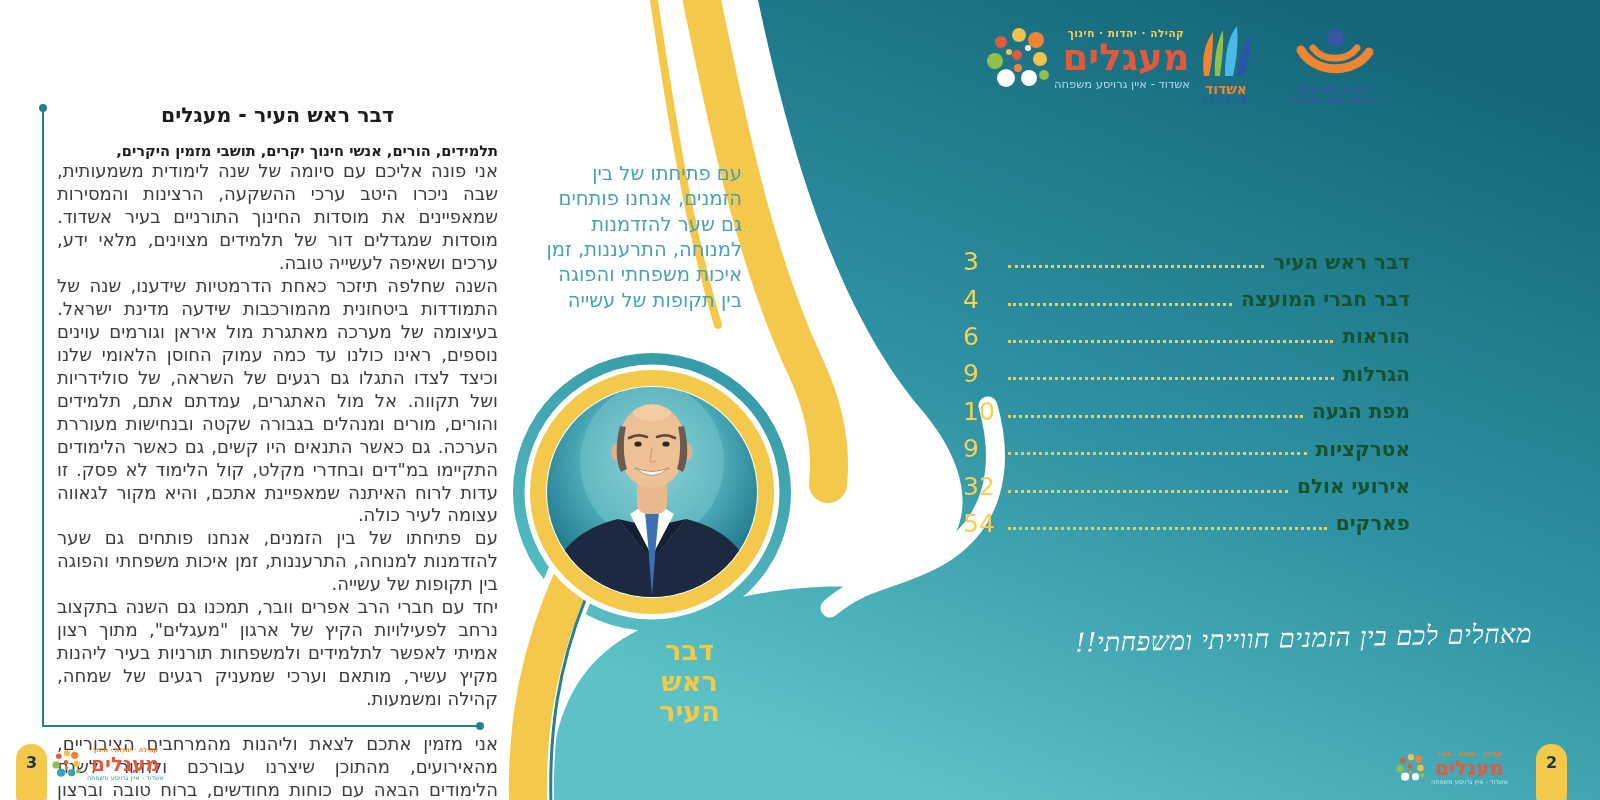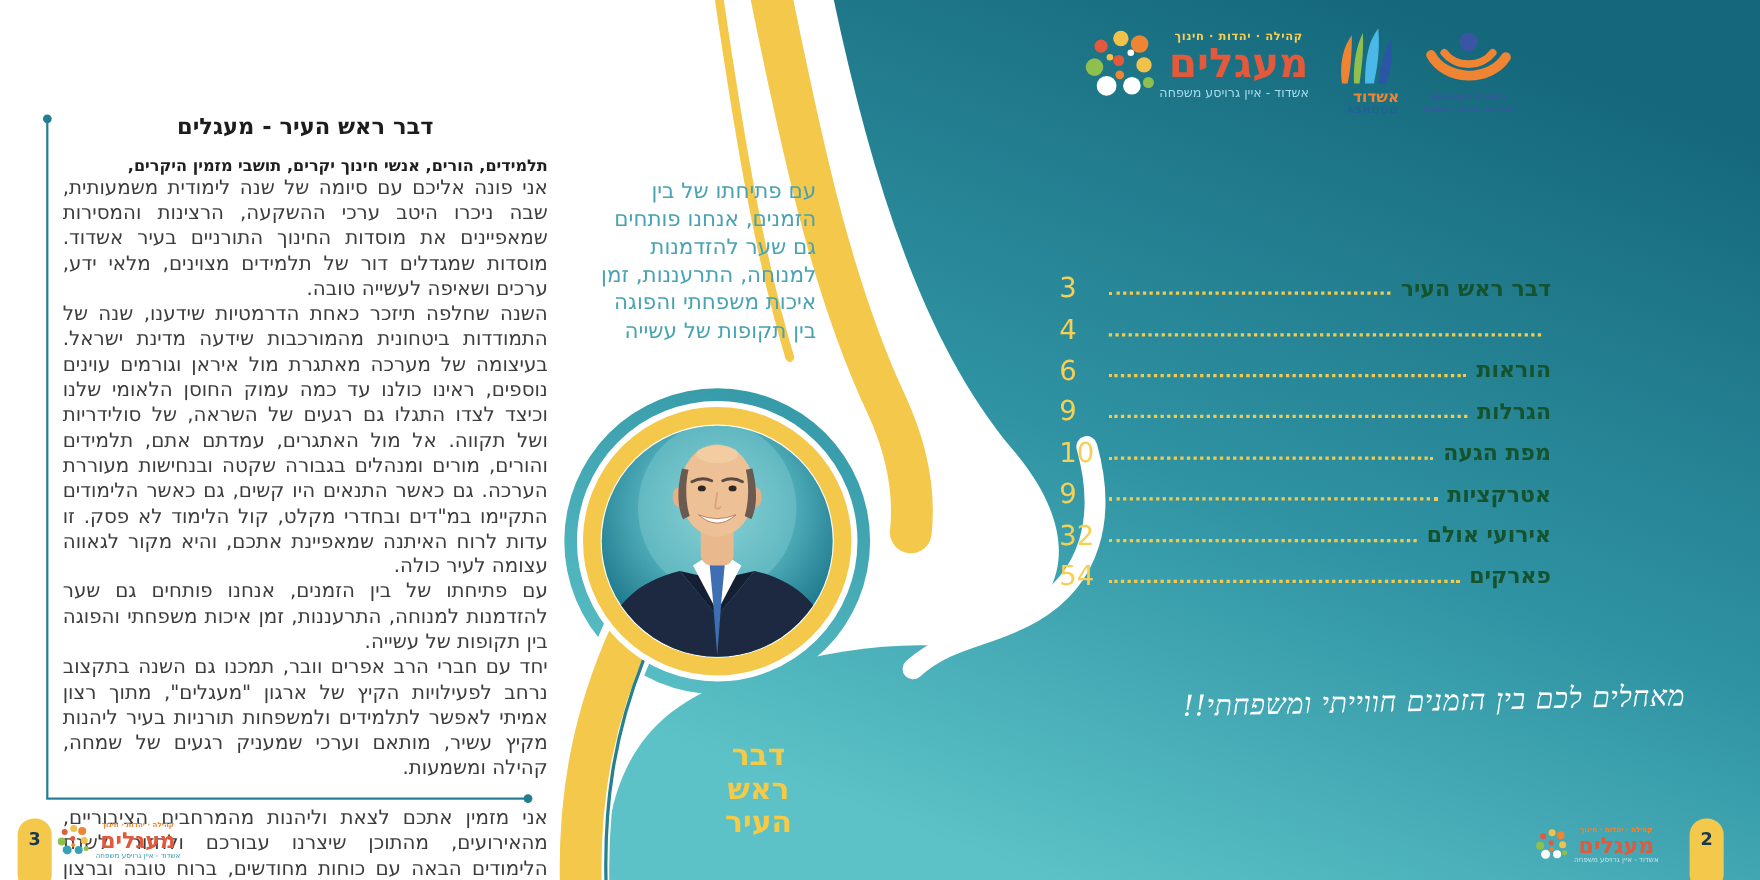--- a/index.html
+++ b/index.html
@@ -22,33 +22,33 @@
   .letter p.gap{margin-top:22px;}
   .signature{margin-top:9px;font-size:14.3px;line-height:1.45;color:#3c3c3c;}
   .signature div{white-space:nowrap;}
 
   .callout{
     position:absolute;left:541px;top:161px;width:201px;direction:rtl;text-align:right;
     color:#47a2b1;font-size:19.5px;line-height:1.3;font-weight:500;
   }
 
   
-  .photo-caption{position:absolute;left:627px;top:672px;width:125px;text-align:center;
+  .photo-caption{position:absolute;left:627px;top:636px;width:125px;text-align:center;
     color:#f5ca47;font-weight:bold;font-size:27px;line-height:1.13;}
   .photo-caption span{display:block;}
 
   
   .logos{position:absolute;left:975px;top:18px;width:420px;height:95px;}
   .logo-maagalim{position:absolute;left:0;top:8px;width:215px;display:flex;direction:rtl;align-items:center;}
   .logo-maagalim .txt{text-align:center;width:128px;}
   .lg-tagline{font-size:10.5px;font-weight:bold;color:#f5cf5a;letter-spacing:.5px;white-space:nowrap;}
   .lg-name{font-size:37px;font-weight:bold;color:#e2593b;line-height:1.02;}
   .lg-sub{font-size:11.5px;color:#a6dcec;white-space:nowrap;}
   .logo-maagalim .icon{margin-right:10px;}
-  .logo-ashdod{position:absolute;left:235px;top:6px;width:62px;text-align:right;}
+  .logo-ashdod{position:absolute;left:220px;top:6px;width:62px;text-align:center;}
   .logo-municipal{position:absolute;left:300px;top:10px;width:120px;text-align:center;}
 
   .toc{position:absolute;left:963px;top:243px;width:447px;direction:rtl;}
   .toc-row{display:flex;align-items:center;height:37.4px;}
   .toc-label{font-size:20px;font-weight:bold;color:#14532d;white-space:nowrap;}
   .toc-dots{flex:1;border-bottom:3.4px dotted #f2ca4e;margin:0 9px;transform:translateY(5px);}
   .toc-num{font-size:25px;color:#f6d054;min-width:36px;text-align:left;}
 
   .script-line{
     position:absolute;right:68px;top:623px;direction:rtl;color:#ffffff;
@@ -204,20 +204,21 @@
     </div>
   </div>
 
   <nav class="toc">
     <div class="toc-row">
       <span class="toc-label">דבר ראש העיר</span>
       <span class="toc-dots"></span>
       <span class="toc-num">3</span>
     </div>
     <div class="toc-row">
+      <span class="toc-label">דבר חברי המועצה</span>
       <span class="toc-dots"></span>
       <span class="toc-num">4</span>
     </div>
     <div class="toc-row">
       <span class="toc-label">הוראות</span>
       <span class="toc-dots"></span>
       <span class="toc-num">6</span>
     </div>
     <div class="toc-row">
       <span class="toc-label">הגרלות</span>

